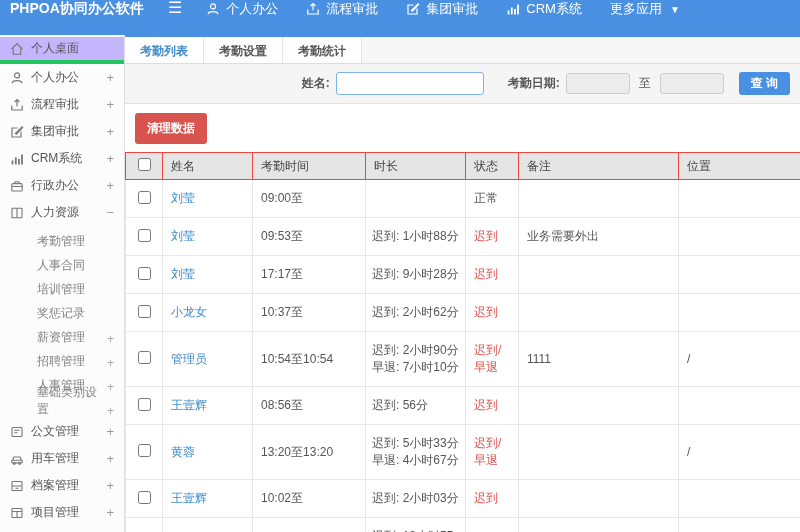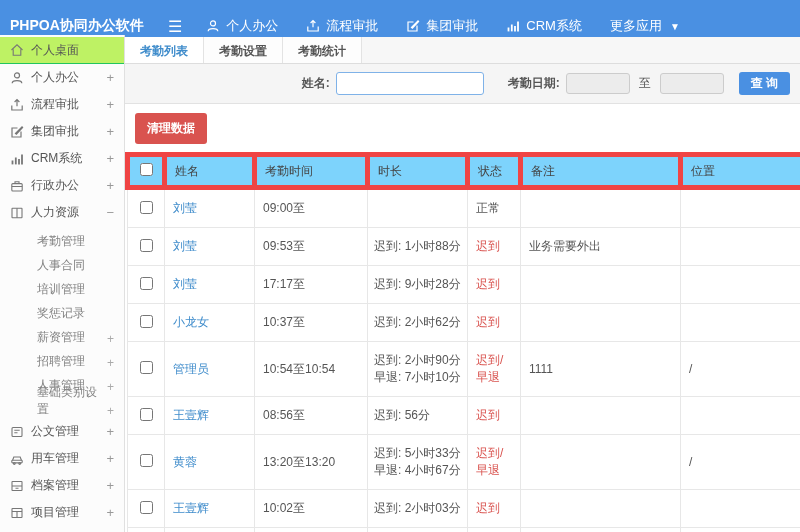--- a/index.html
+++ b/index.html
@@ -1,35 +1,35 @@
 <!DOCTYPE html>
 <html><head>
 <meta charset="utf-8">
 <style>
   * { box-sizing: border-box; margin: 0; padding: 0; }
   html,body { width:800px; height:532px; overflow:hidden; }
   body { font-family:"Liberation Sans","DejaVu Sans",sans-serif; background:#fff; font-size:12px; }
   .app { display:flex; flex-direction:column; width:800px; height:532px; }
 
   
-  .navbar { height:35px; background:#4a90e2; display:flex; align-items:flex-end; color:#fff; flex:0 0 35px; }
+  .navbar { height:35px; background:#4a90e2; display:flex; align-items:flex-start; color:#fff; flex:0 0 35px; }
   .brand { width:150px; padding-left:10px; font-size:14px; font-weight:bold; white-space:nowrap; }
   .hamburger { margin:0 24px 0 18px; font-size:16px; cursor:pointer; line-height:1; }
   .nav-items { display:flex; align-items:center; }
   .nav-item { display:flex; align-items:center; gap:6px; margin-right:28px; font-size:13px; cursor:pointer; white-space:nowrap; }
   .nav-item .icon svg { display:block; }
   .caret { font-size:10px; margin-left:2px; }
 
   
   .main { flex:1; display:flex; overflow:hidden; }
 
   
   .sidebar { width:125px; flex:0 0 125px; background:#fcfcfc; border-right:1px solid #e0e0e0; overflow:hidden; padding-top:2px; }
   .side-item { height:27px; display:flex; align-items:center; padding:0 10px; color:#555; cursor:pointer; font-size:12px; }
-  .side-item.active { background:#bef264; border-bottom:1px solid #22c55e; }
+  .side-item.active { background:#c4b5fd; border-bottom:4px solid #22c55e; }
   .side-item .icon { margin-right:7px; color:#777; display:flex; }
   .side-item .expand { margin-left:auto; color:#999; font-size:13px; }
   .side-sub { height:24px; display:flex; align-items:flex-end; padding:0 10px 0 37px; color:#828282; cursor:pointer; font-size:12px; }
   .side-sub .expand { margin-left:auto; color:#aaa; font-size:12px; }
 
   
   .content { flex:1; display:flex; flex-direction:column; border-top:2px solid #4a90e2; background:#fff; overflow:hidden; }
   .tabstrip { height:27px; flex:0 0 27px; background:#f7f7f7; border-bottom:1px solid #ddd; display:flex; }
   .tab { padding:1px 15px; line-height:26px; font-size:12px; color:#555; background:#fdfdfd; border-right:1px solid #e3e3e3; cursor:pointer; font-weight:bold; }
   .tab.active { background:#fff; color:#3f8ccb; }
@@ -43,21 +43,21 @@
   .btn { border:none; border-radius:3px; color:#fff; font-size:12px; font-weight:bold; cursor:pointer; font-family:inherit; }
   .btn-search { background:#4a90e2; height:23px; padding:0 12px; margin-left:15px; }
 
   .toolbar { background:#fff; padding:9px 10px 8px 10px; display:flex; gap:8px; flex:0 0 auto; }
   .btn-danger { background:#d9534f; padding:7px 12px; }
   .btn-info { background:#5bc0de; padding:7px 12px; }
 
   
   .table-wrap { flex:1; overflow:hidden; }
   table { width:675px; border-collapse:collapse; font-size:12px; color:#555; table-layout:fixed; }
-  th { background:#7dd3fc; border:5px solid #ef4444; height:33px; text-align:left; padding:0 8px; font-weight:normal; color:#444; }
+  th { background:#e5e5e5; border:1px solid #ef4444; height:27px; text-align:left; padding:0 8px; font-weight:normal; color:#444; }
   td { border:1px solid #e7e7e7; padding:10px 8px; vertical-align:middle; background:#fff; word-break:break-all; }
   th.c-check, td.c-check { text-align:center; padding:0 4px; }
   td.c-dur { padding:10px 6px; }
   .name-link { color:#3f8ccb; cursor:pointer; text-decoration:none; }
   .st-late { color:#d9534f; }
   .st-normal { color:#555; }
   .dur-line { line-height:17px; }
   input[type="checkbox"] { width:13px; height:13px; cursor:pointer; }
 </style>
 </head>

